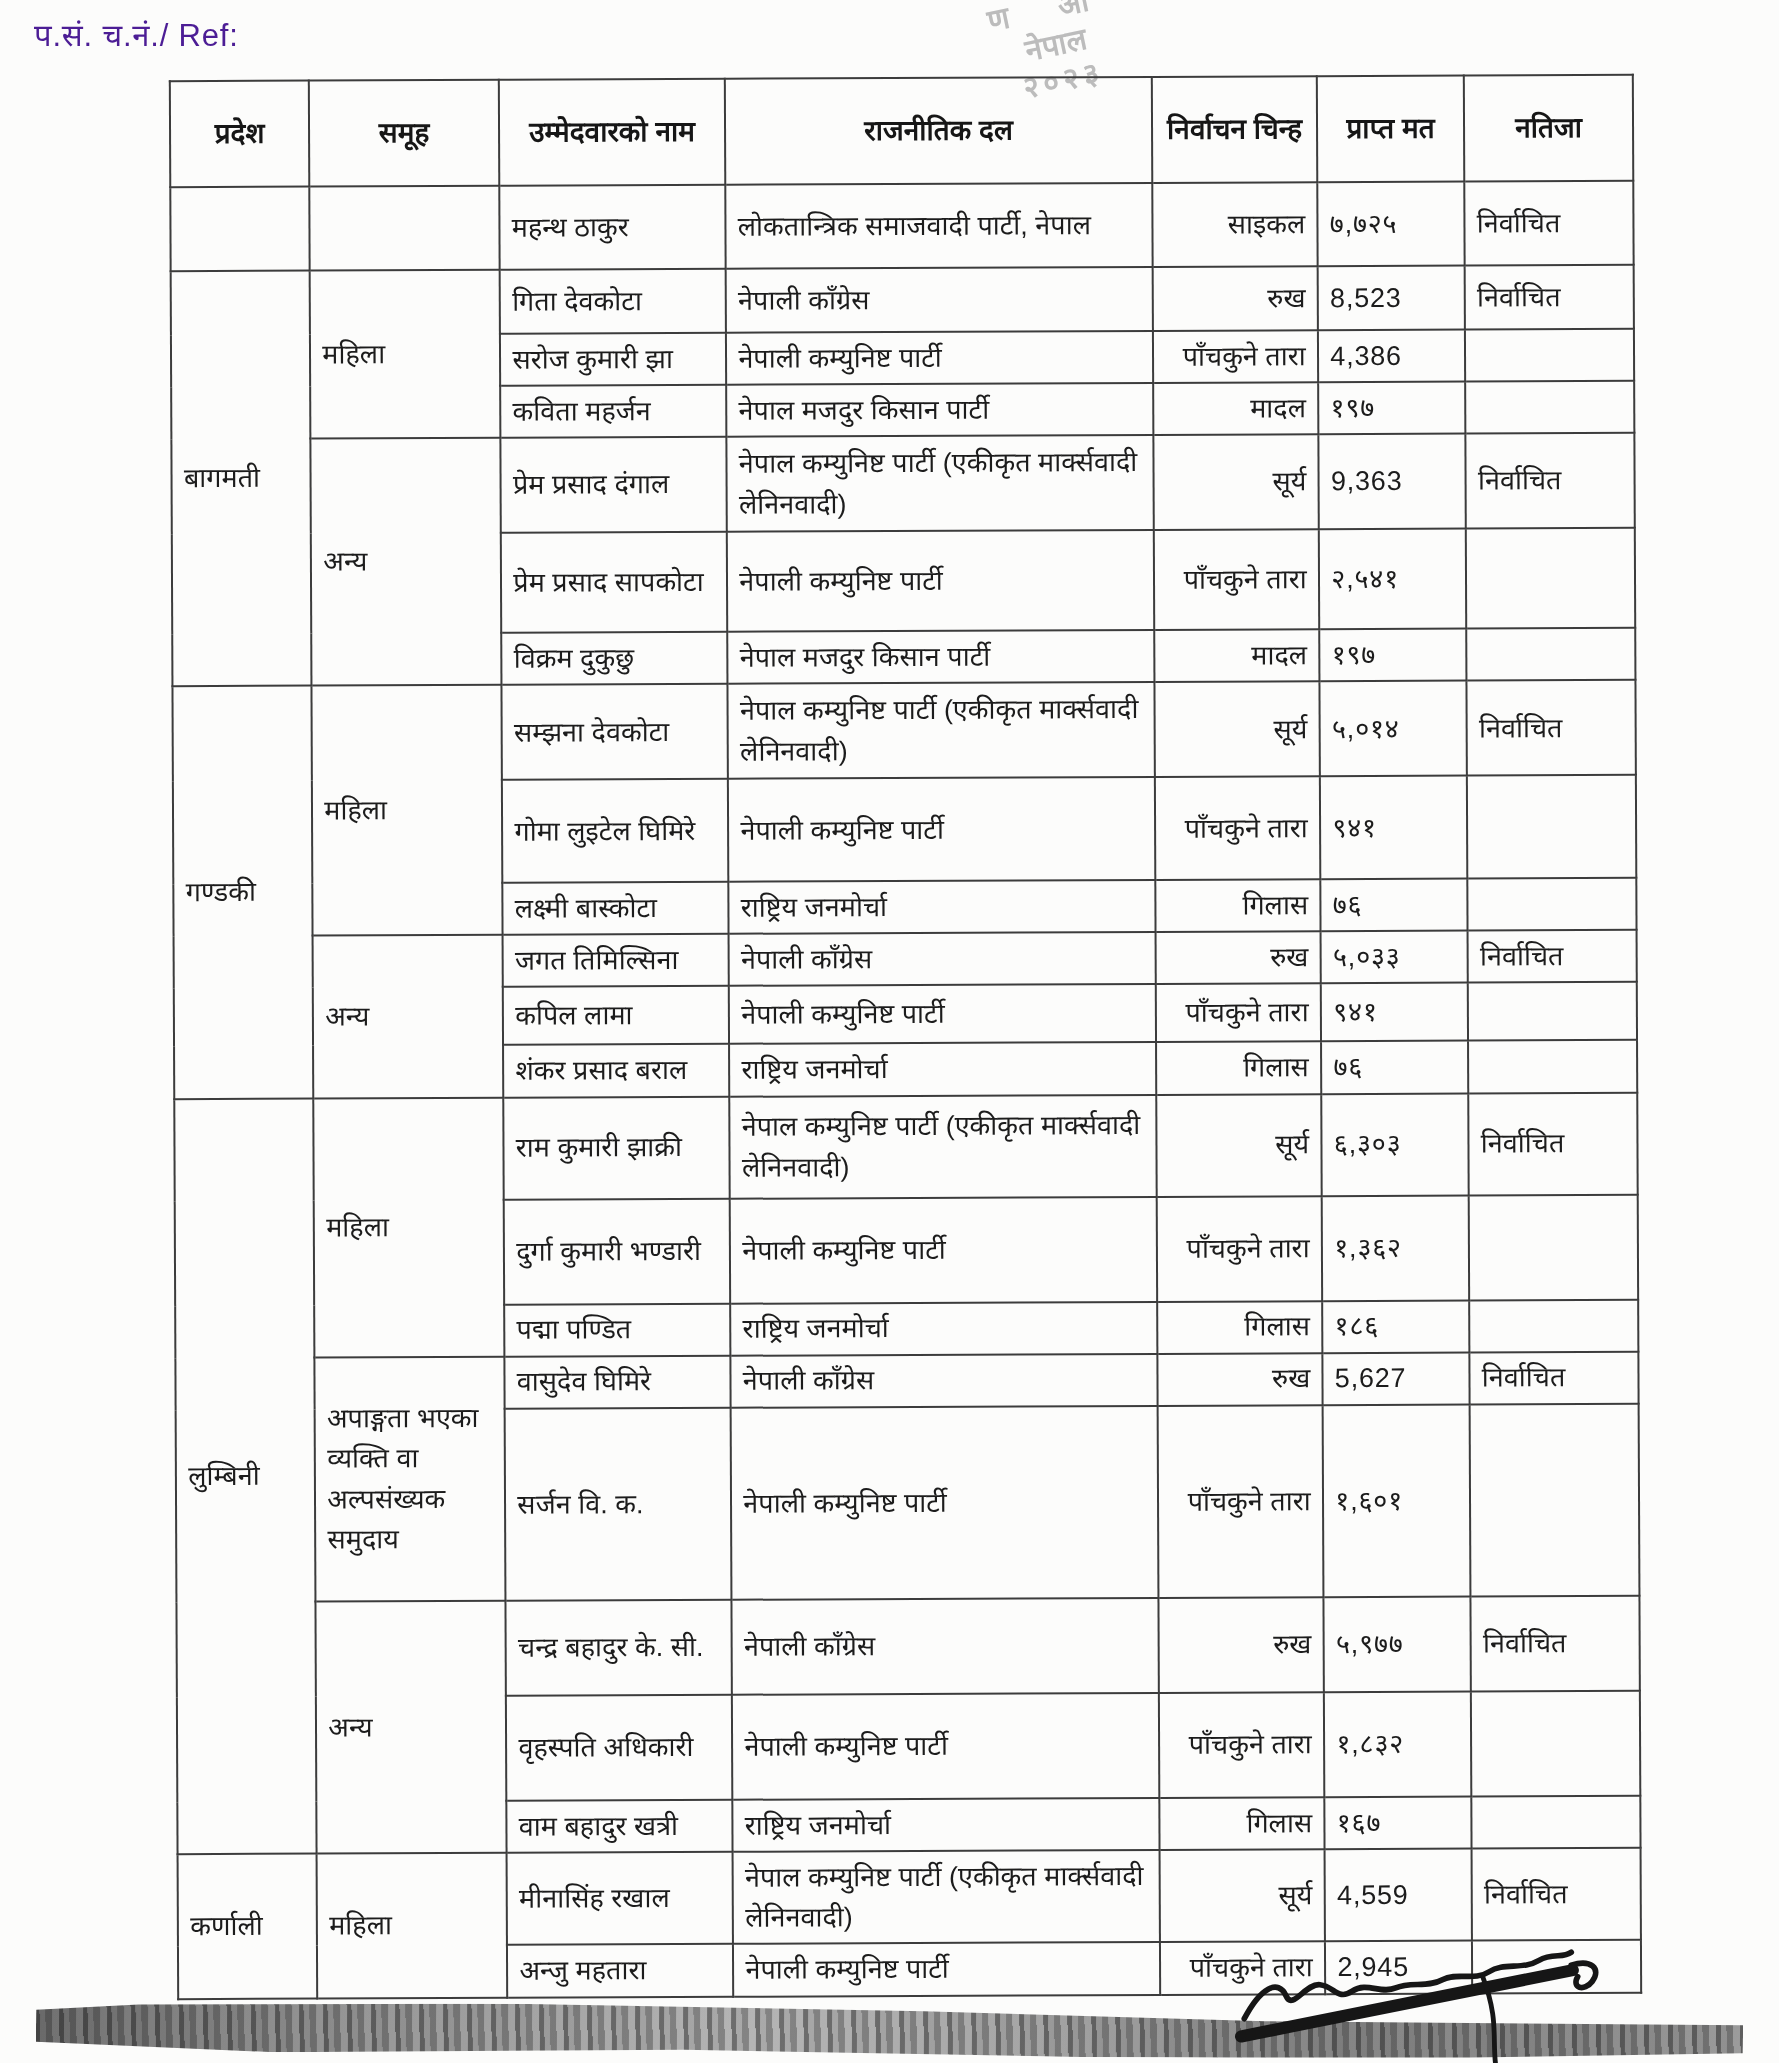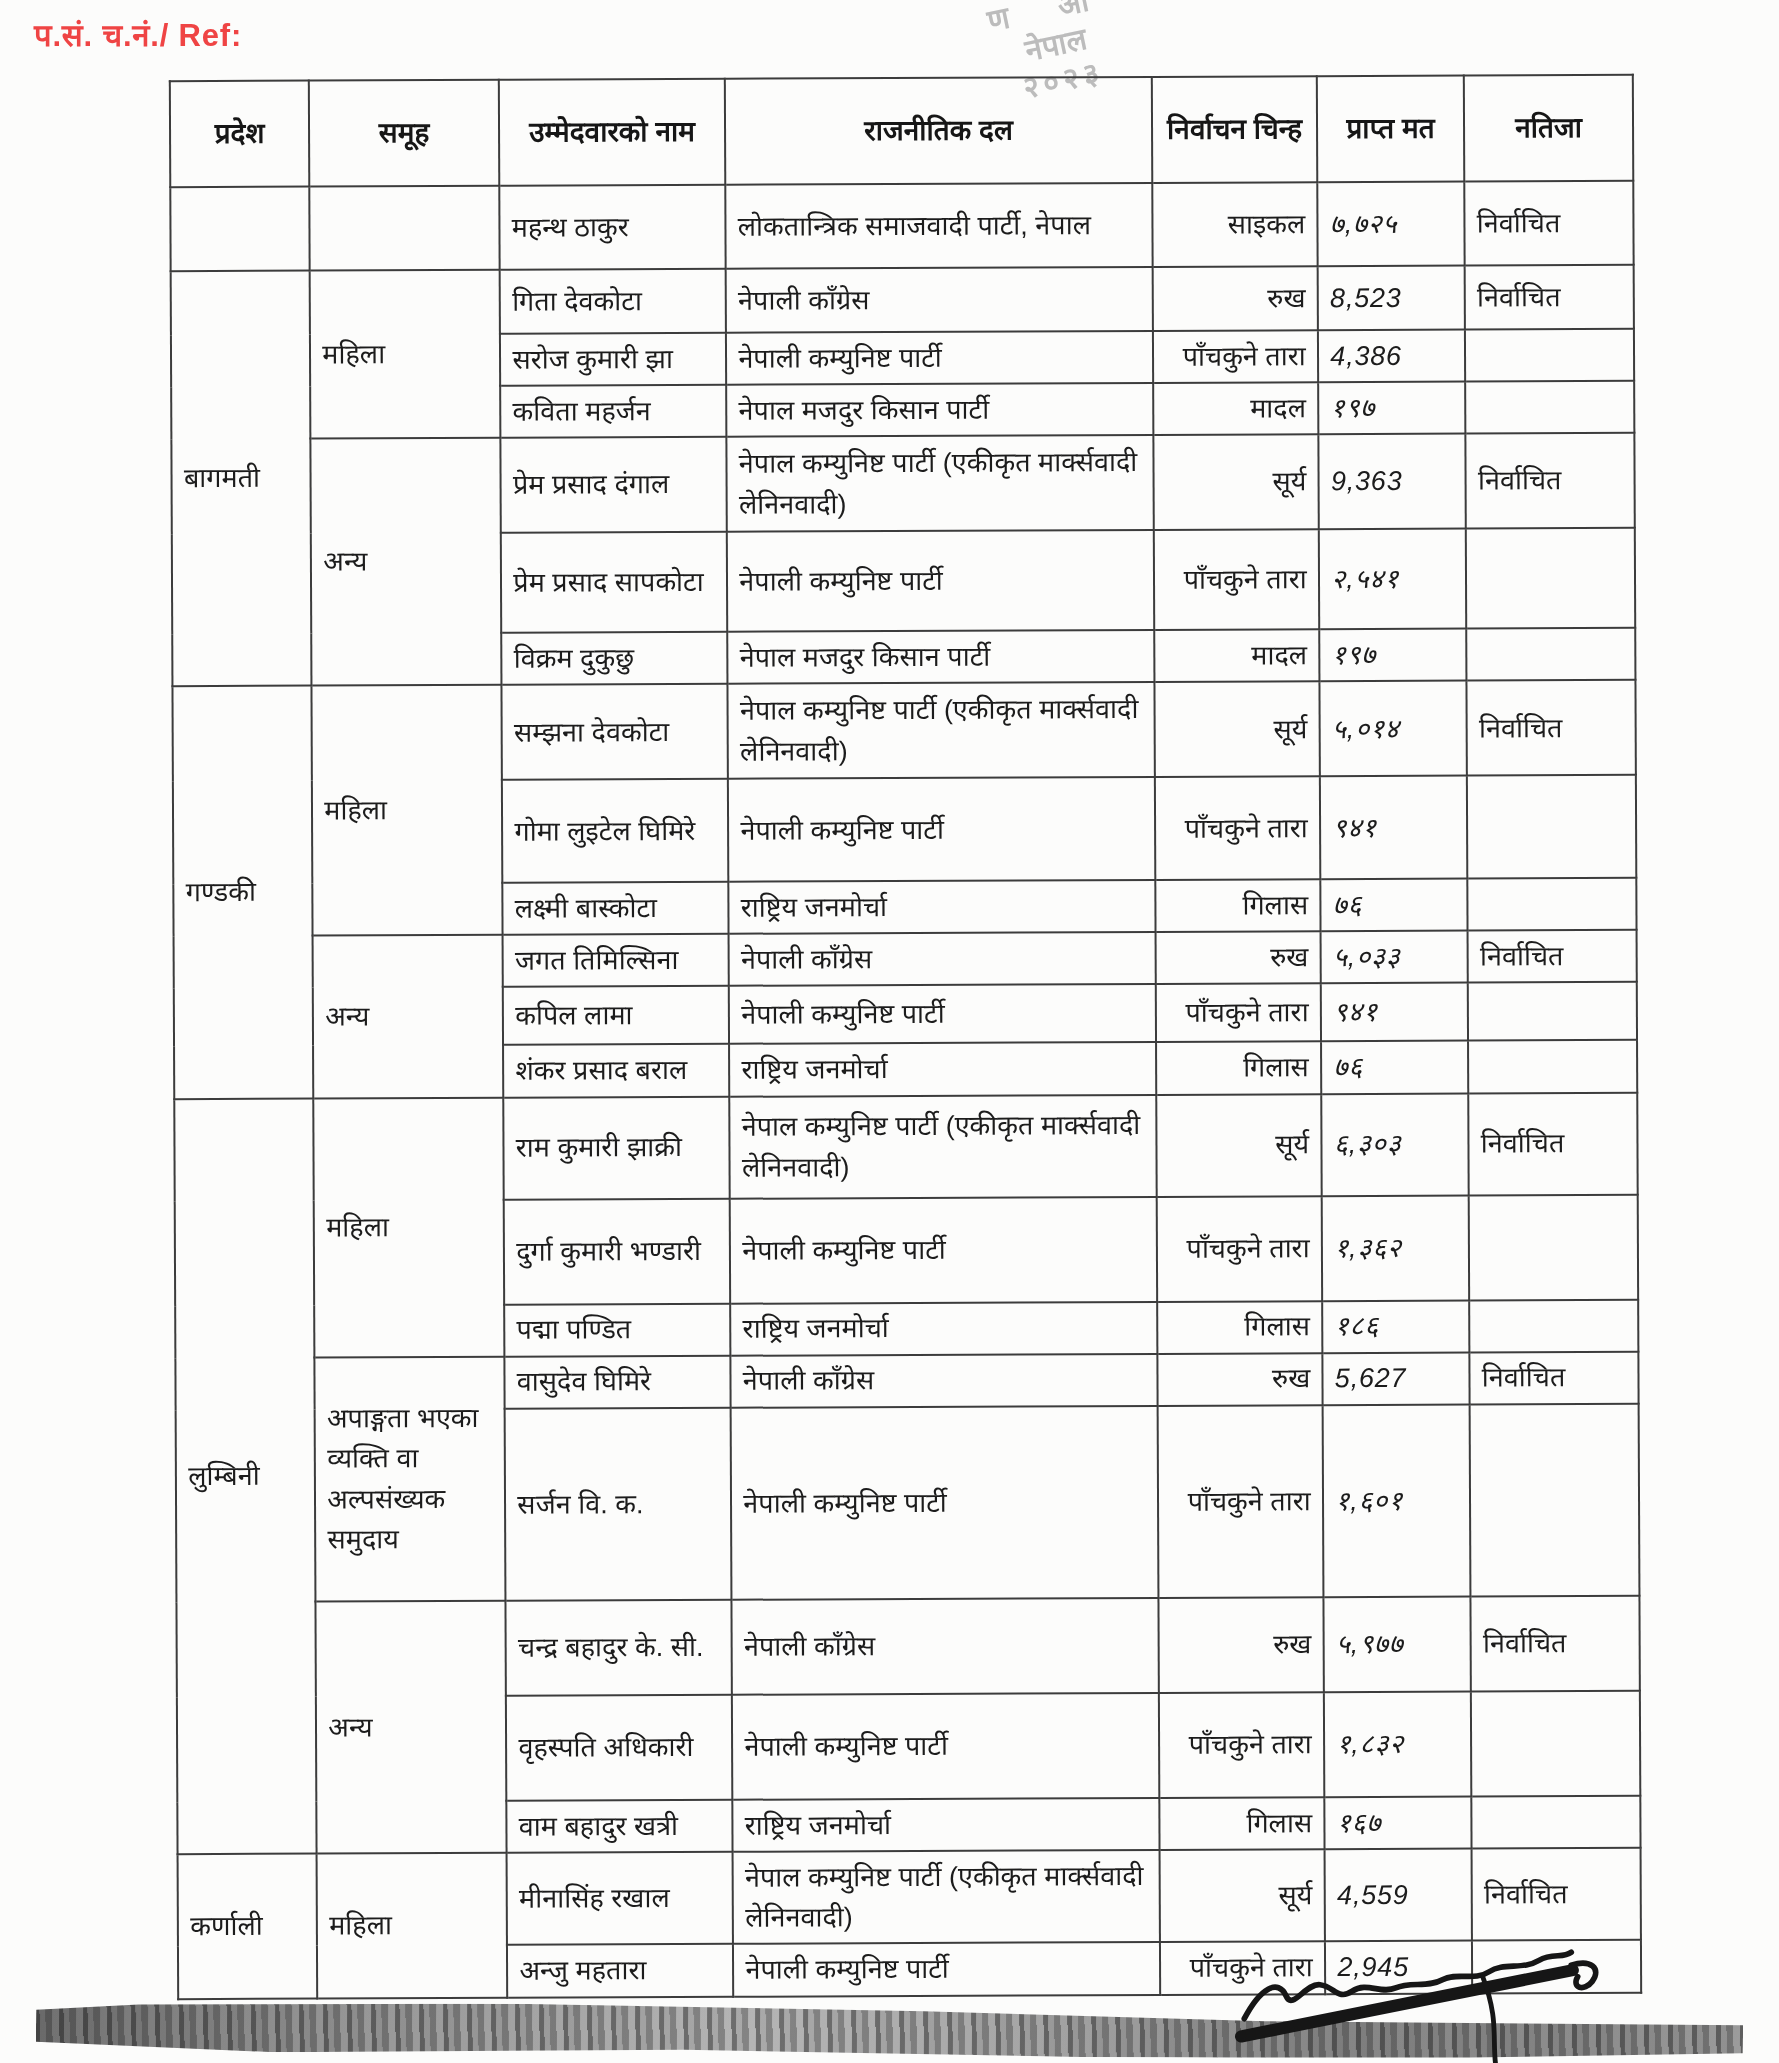--- a/index.html
+++ b/index.html
@@ -3,21 +3,21 @@
 <meta charset="utf-8">
 <style>
   html,body{margin:0;padding:0;}
   .page{
     position:relative;width:1780px;height:2064px;overflow:hidden;
     background:#fcfcfb;color:#1c1c1c;
     font-family:"Liberation Sans","DejaVu Sans",sans-serif;
   }
   .ref{
     position:absolute;left:34px;top:13px;
-    font-size:31px;font-weight:700;letter-spacing:0.8px;color:#ef4444;
+    font-size:31px;font-weight:400;letter-spacing:0.8px;color:#4c1d95;
   }
   .stamp{
     position:absolute;left:911px;top:-9.7px;width:290px;
     transform:rotate(-12deg);
     color:#b2b2b2;text-align:center;font-size:30px;line-height:1.22;
     opacity:.85;pointer-events:none;font-weight:600;
   }
   .stamp .s0{letter-spacing:21px;}
   .stamp .s2{letter-spacing:4.8px;}
   table.results{
@@ -35,21 +35,21 @@
   }
   table.results thead tr{height:106px;}
   table.results th{
     font-weight:600;text-align:center;font-size:28px;line-height:1.35;color:#161616;
   }
   td.cell-province{padding-left:19.3px;font-size:27px;}
   td.cell-group{padding-left:16px;}
   td.cell-candidate{padding-left:13px;}
   td.cell-party{padding-left:13px;}
   td.cell-symbol{padding-left:13px;text-align:right;}
-  td.cell-votes{padding-left:14.5px;letter-spacing:0.8px;font-style:italic;}
+  td.cell-votes{padding-left:14.5px;letter-spacing:0.8px;}
   td.cell-result{padding-left:13px;}
   .scanbar{
     position:absolute;left:36px;top:2006px;width:1707px;height:50px;
     background:
       repeating-linear-gradient(88deg,
         rgba(45,45,45,.55) 0 4.8px,
         rgba(130,130,130,.32) 4.8px 10.5px,
         rgba(75,75,75,.5) 10.5px 17px,
         rgba(160,160,160,.28) 17px 24px),
       linear-gradient(90deg,#5e5e5e 0%,#8d8d8d 16%,#bdbdbd 42%,#a8a8a8 58%,#7b7b7b 76%,#868686 92%,#9a9a9a 100%);

